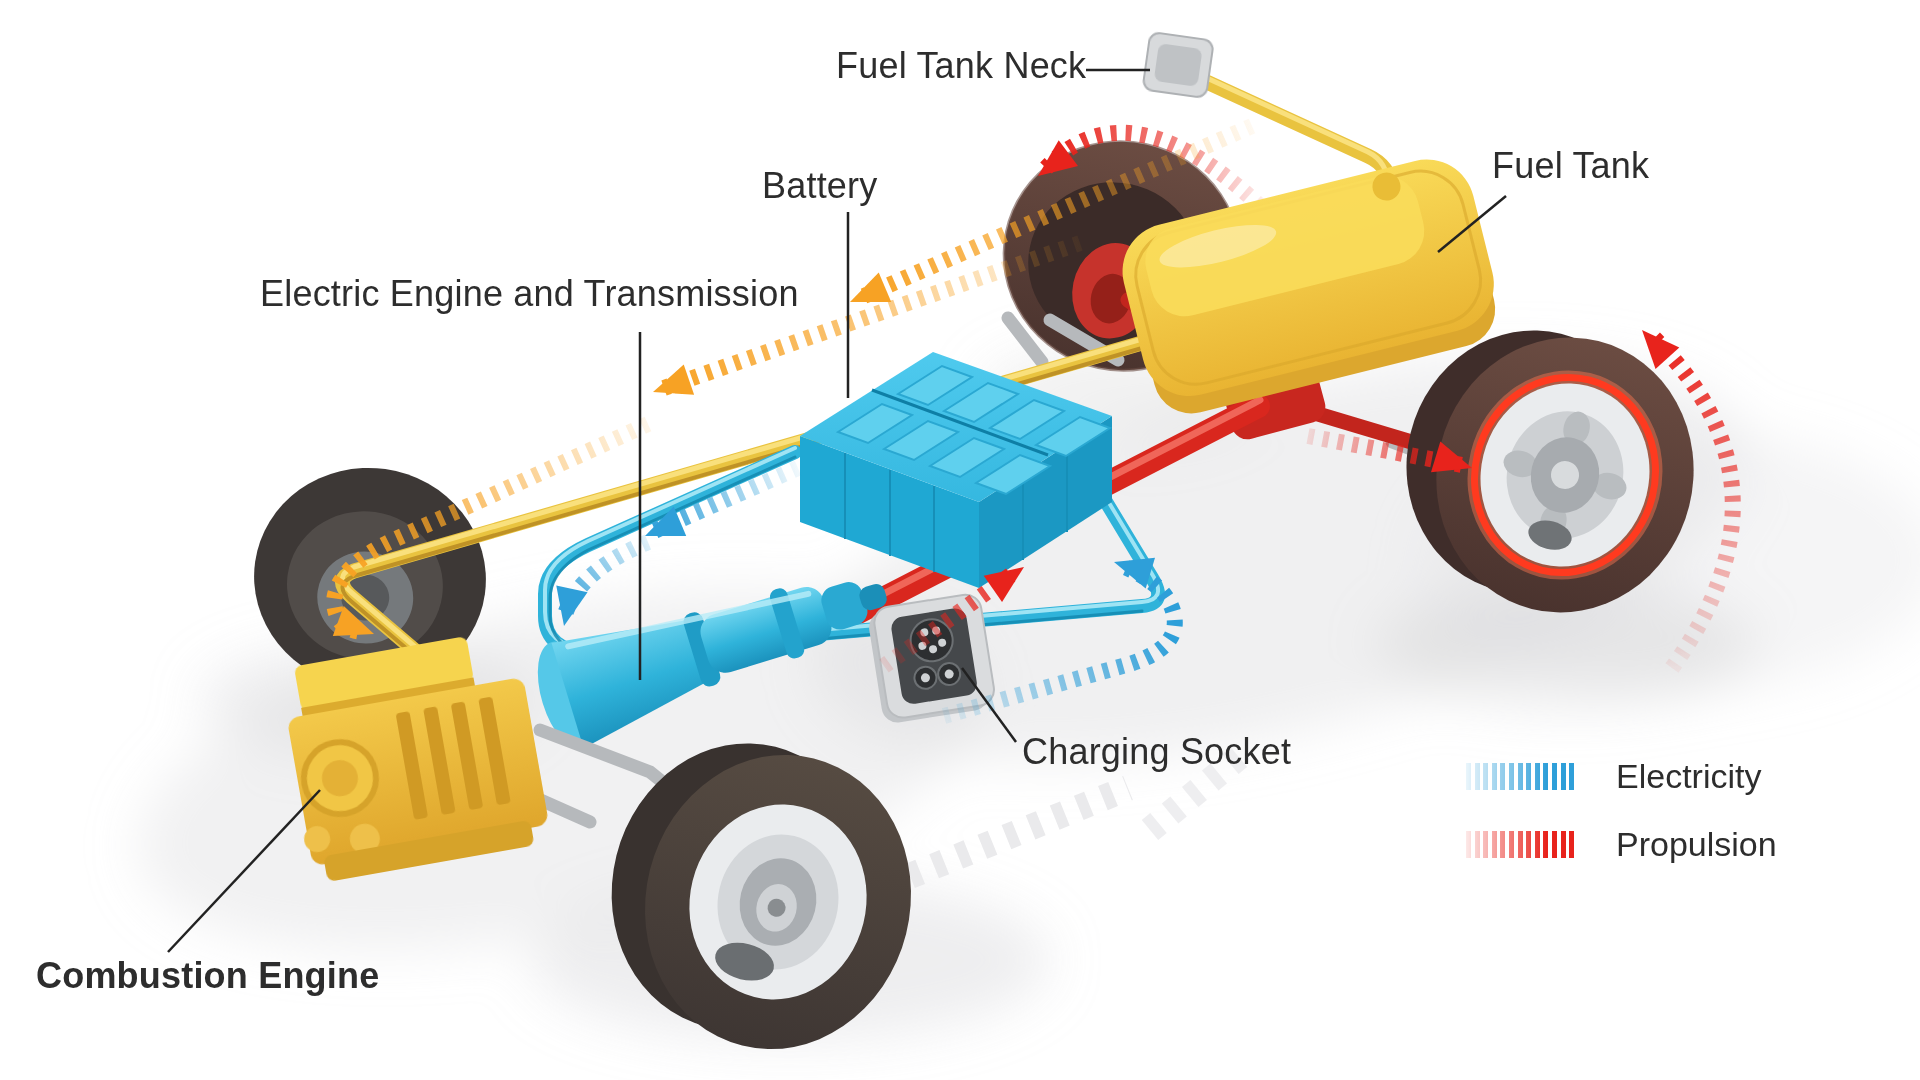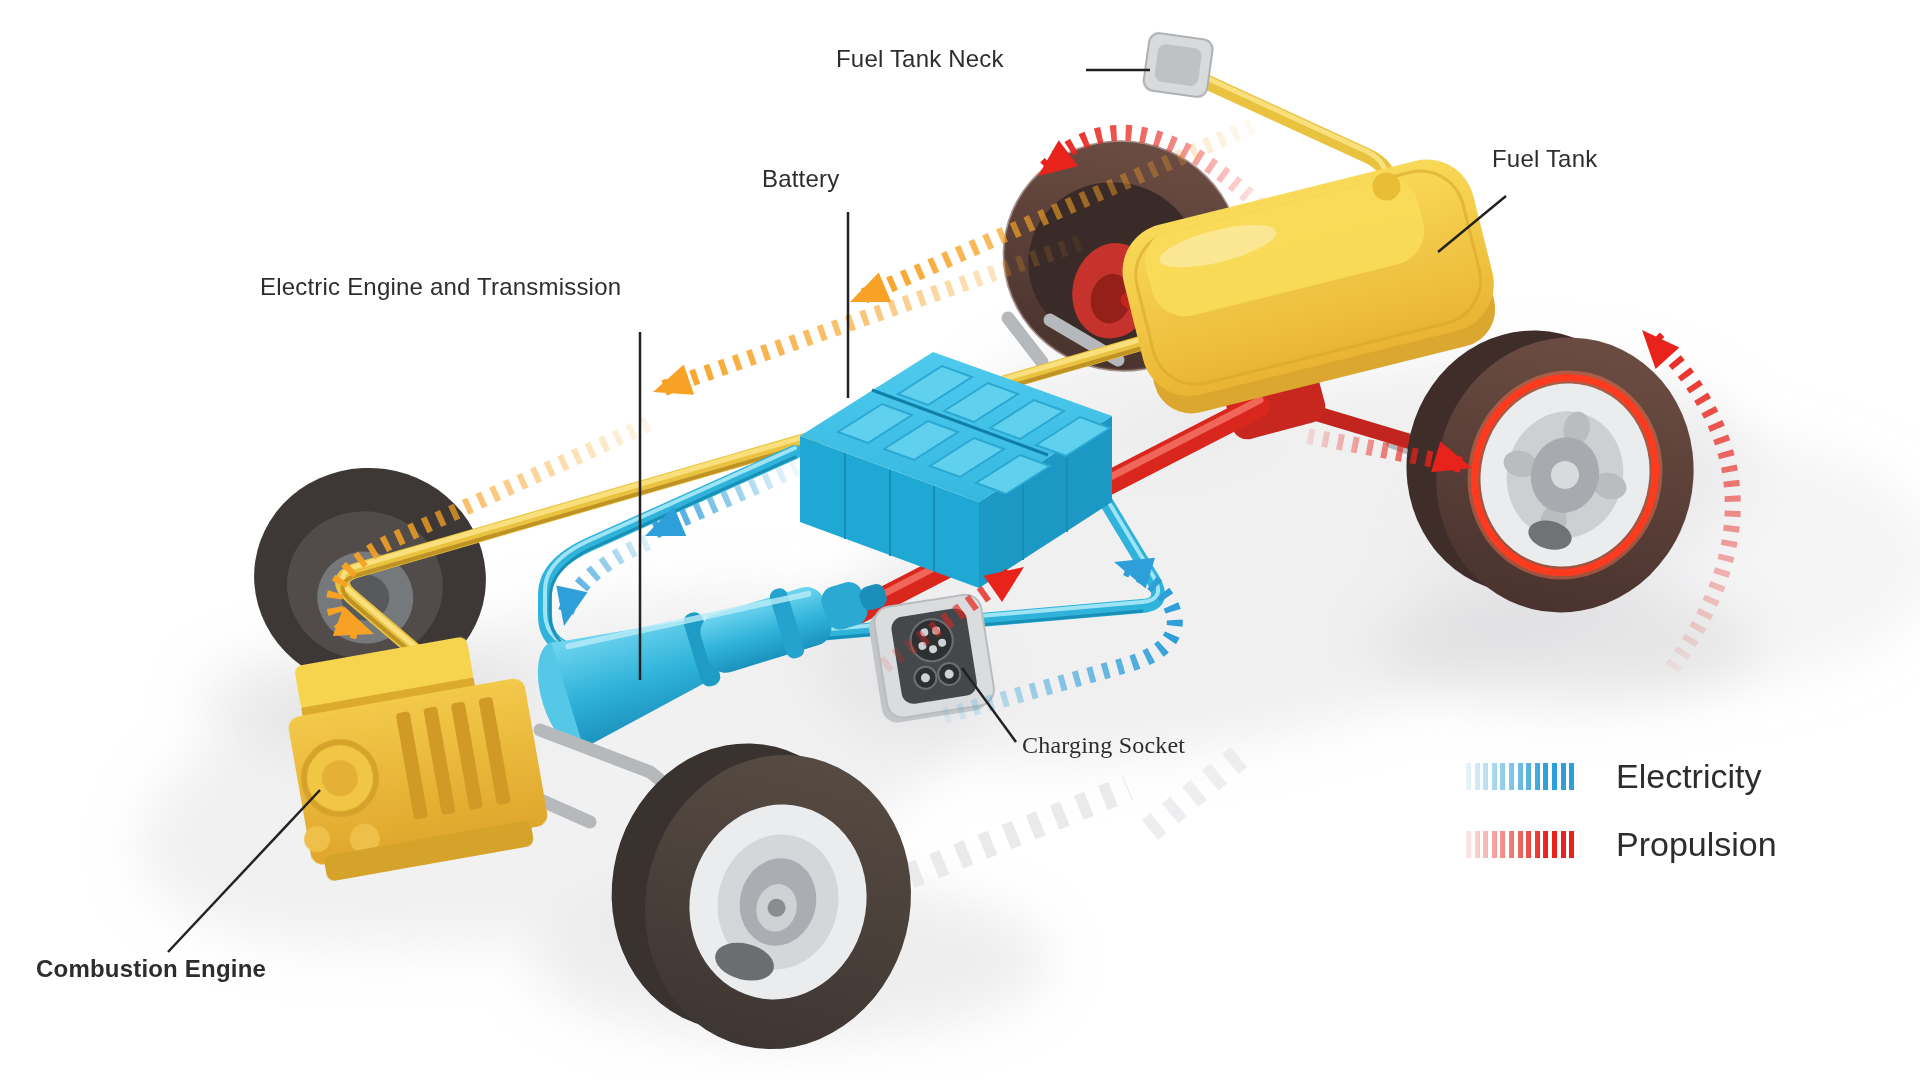--- a/index.html
+++ b/index.html
@@ -4,21 +4,21 @@
 <style>
   html,body{margin:0;padding:0;}
   body{
     width:1920px;height:1080px;overflow:hidden;position:relative;
     background:var(--background,#fff);
     font-family:"Liberation Sans", sans-serif;
   }
   #scene{position:absolute;left:0;top:0;width:1920px;height:1080px;}
   .callout{
     position:absolute;
-    font-size:24px;line-height:1.1;
+    font-size:36px;line-height:1.1;
     color:var(--label_text,#2d2d2d);
     letter-spacing:.2px;
     white-space:nowrap;
   }
   .legend{
     position:absolute;left:1466px;top:762px;
   }
   .legend-row{
     display:flex;align-items:center;height:28px;margin-bottom:40px;
   }
@@ -341,21 +341,21 @@
     <line x1="320" y1="790" x2="168" y2="952"></line>
     <line x1="962" y1="668" x2="1016" y2="742"></line>
   </g>
 </svg>
 
 <div class="callout" style="left:836px;top:46px;">Fuel Tank Neck</div>
 <div class="callout" style="left:762px;top:166px;">Battery</div>
 <div class="callout" style="left:236px;top:274px;margin-left:24px;">Electric Engine and Transmission</div>
 <div class="callout" style="left:1492px;top:146px;">Fuel Tank</div>
 <div class="callout" style="left:36px;top:956px;font-weight:bold;">Combustion Engine</div>
-<div class="callout" style="left:1022px;top:732px;font-family:Liberation Serif, serif;">Charging Socket</div>
+<div class="callout" style="left:1022px;top:732px;">Charging Socket</div>
 
 <div class="legend">
   <div class="legend-row">
     <div class="legend-swatch" style="--stripe: #2E9FD9;"></div>
     <span class="legend-label">Electricity</span>
   </div>
   <div class="legend-row">
     <div class="legend-swatch" style="--stripe: #E8231C;"></div>
     <span class="legend-label">Propulsion</span>
   </div>

